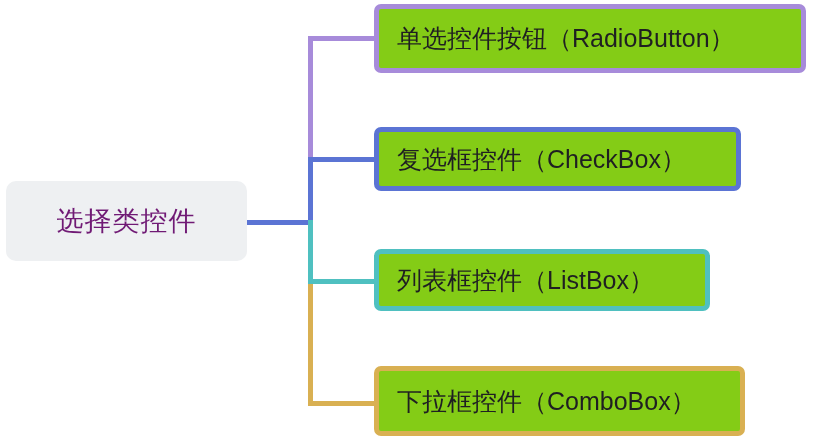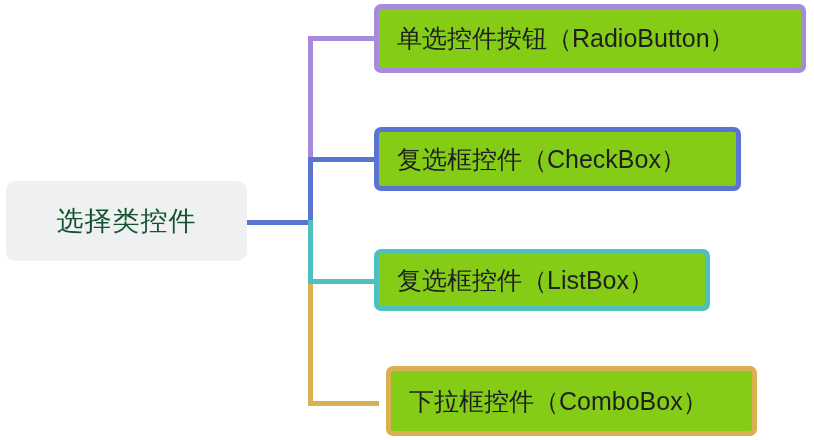--- a/index.html
+++ b/index.html
@@ -27,21 +27,21 @@
     height: 80px;
     background: #eef0f2;
     border-radius: 10px;
     display: flex;
     align-items: center;
     justify-content: center;
     box-sizing: border-box;
   }
   .root-label {
     font-size: 27px;
-    color: #14532d;
+    color: #701a75;
     letter-spacing: 1px;
     white-space: nowrap;
     font-family: Liberation Mono, monospace;
   }
 
   
   .leaf-node {
     position: absolute;
     background: #84cc16;
     border-style: solid;
@@ -55,21 +55,21 @@
   .leaf-label {
     font-size: 25px;
     color: #1f1f22;
     white-space: nowrap;
     letter-spacing: 0px;
   }
 
   #leaf-0 { left: 374px; top: 4px;   width: 432px; height: 69px; }
   #leaf-1 { left: 374px; top: 127px; width: 367px; height: 64px; }
   #leaf-2 { left: 374px; top: 249px; width: 336px; height: 62px; }
-  #leaf-3 { left: 374px; top: 366px; width: 371px; height: 70px; margin-left: 12px; }
+  #leaf-3 { left: 374px; top: 366px; width: 371px; height: 70px; }
 
   
   .conn {
     position: absolute;
   }
   .conn-h { height: 5px; }
   .conn-v { width: 5px; }
 </style>
 </head>
 <body>
@@ -103,20 +103,20 @@
 
   <div class="leaf-node" id="leaf-0" style="border-color:#a78bda;">
     <span class="leaf-label">单选控件按钮（RadioButton）</span>
   </div>
 
   <div class="leaf-node" id="leaf-1" style="border-color:#5b74d4;">
     <span class="leaf-label">复选框控件（CheckBox）</span>
   </div>
 
   <div class="leaf-node" id="leaf-2" style="border-color:#4fc0c0;">
-    <span class="leaf-label">复选框控件（ListBox）</span>
+    <span class="leaf-label">列表框控件（ListBox）</span>
   </div>
 
   <div class="leaf-node" id="leaf-3" style="border-color:#d9b052;">
     <span class="leaf-label">下拉框控件（ComboBox）</span>
   </div>
 
 </div>
 
 </body></html>

